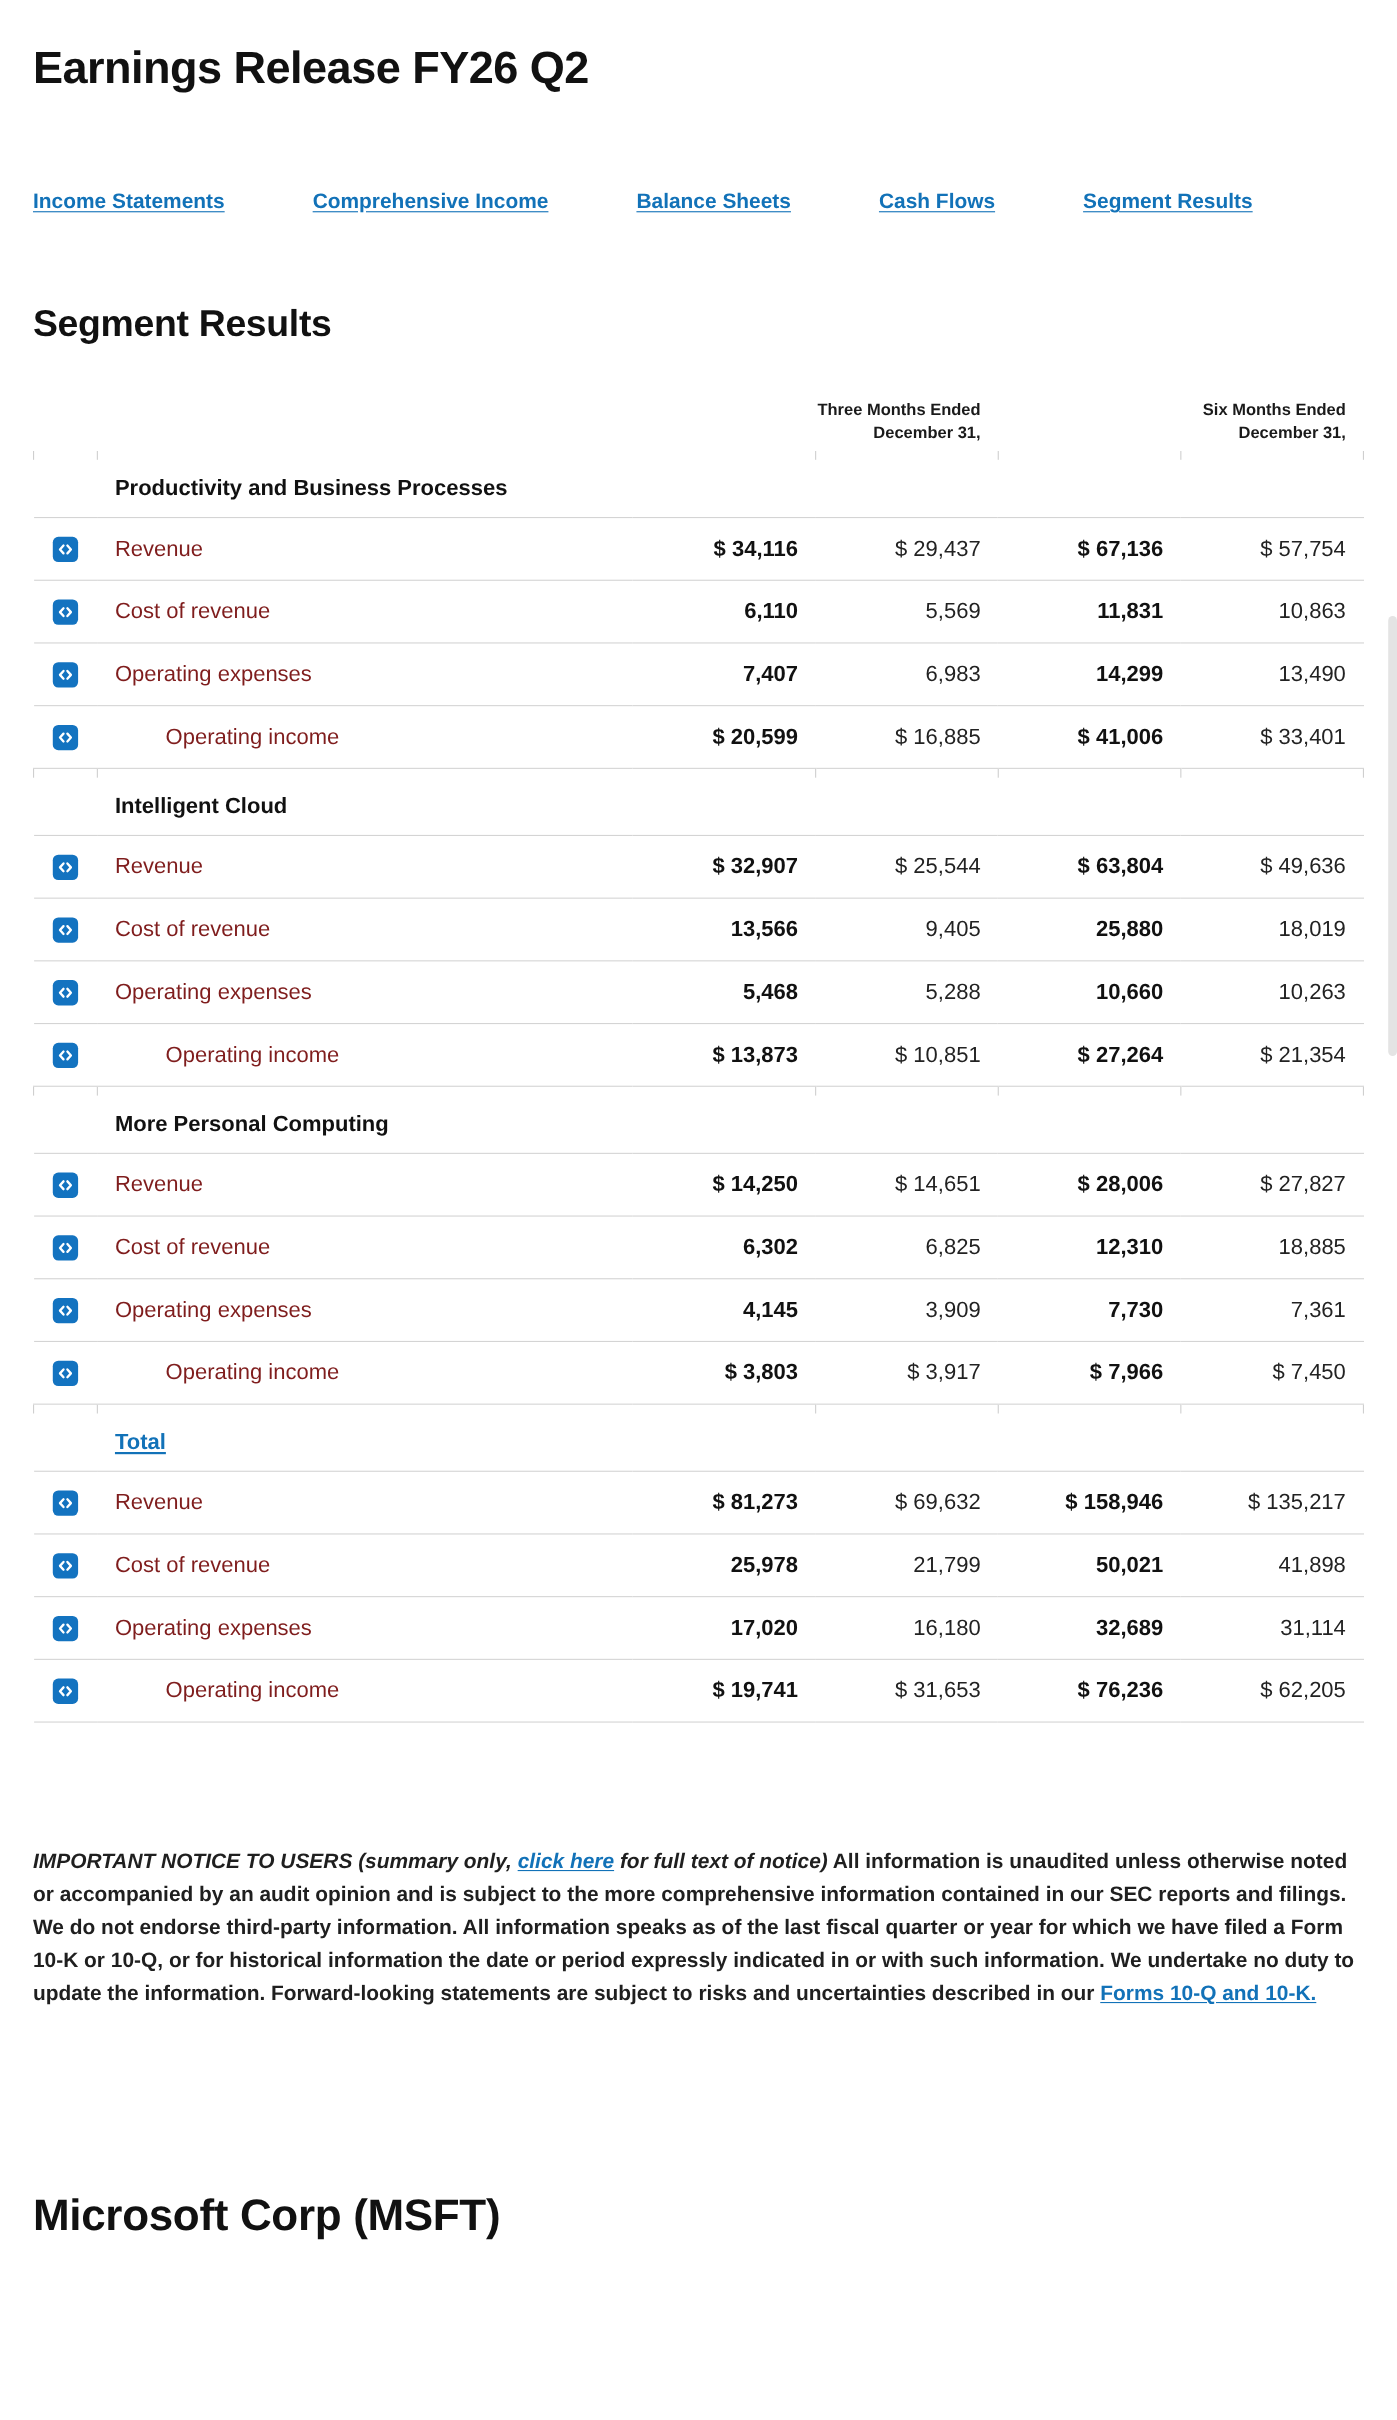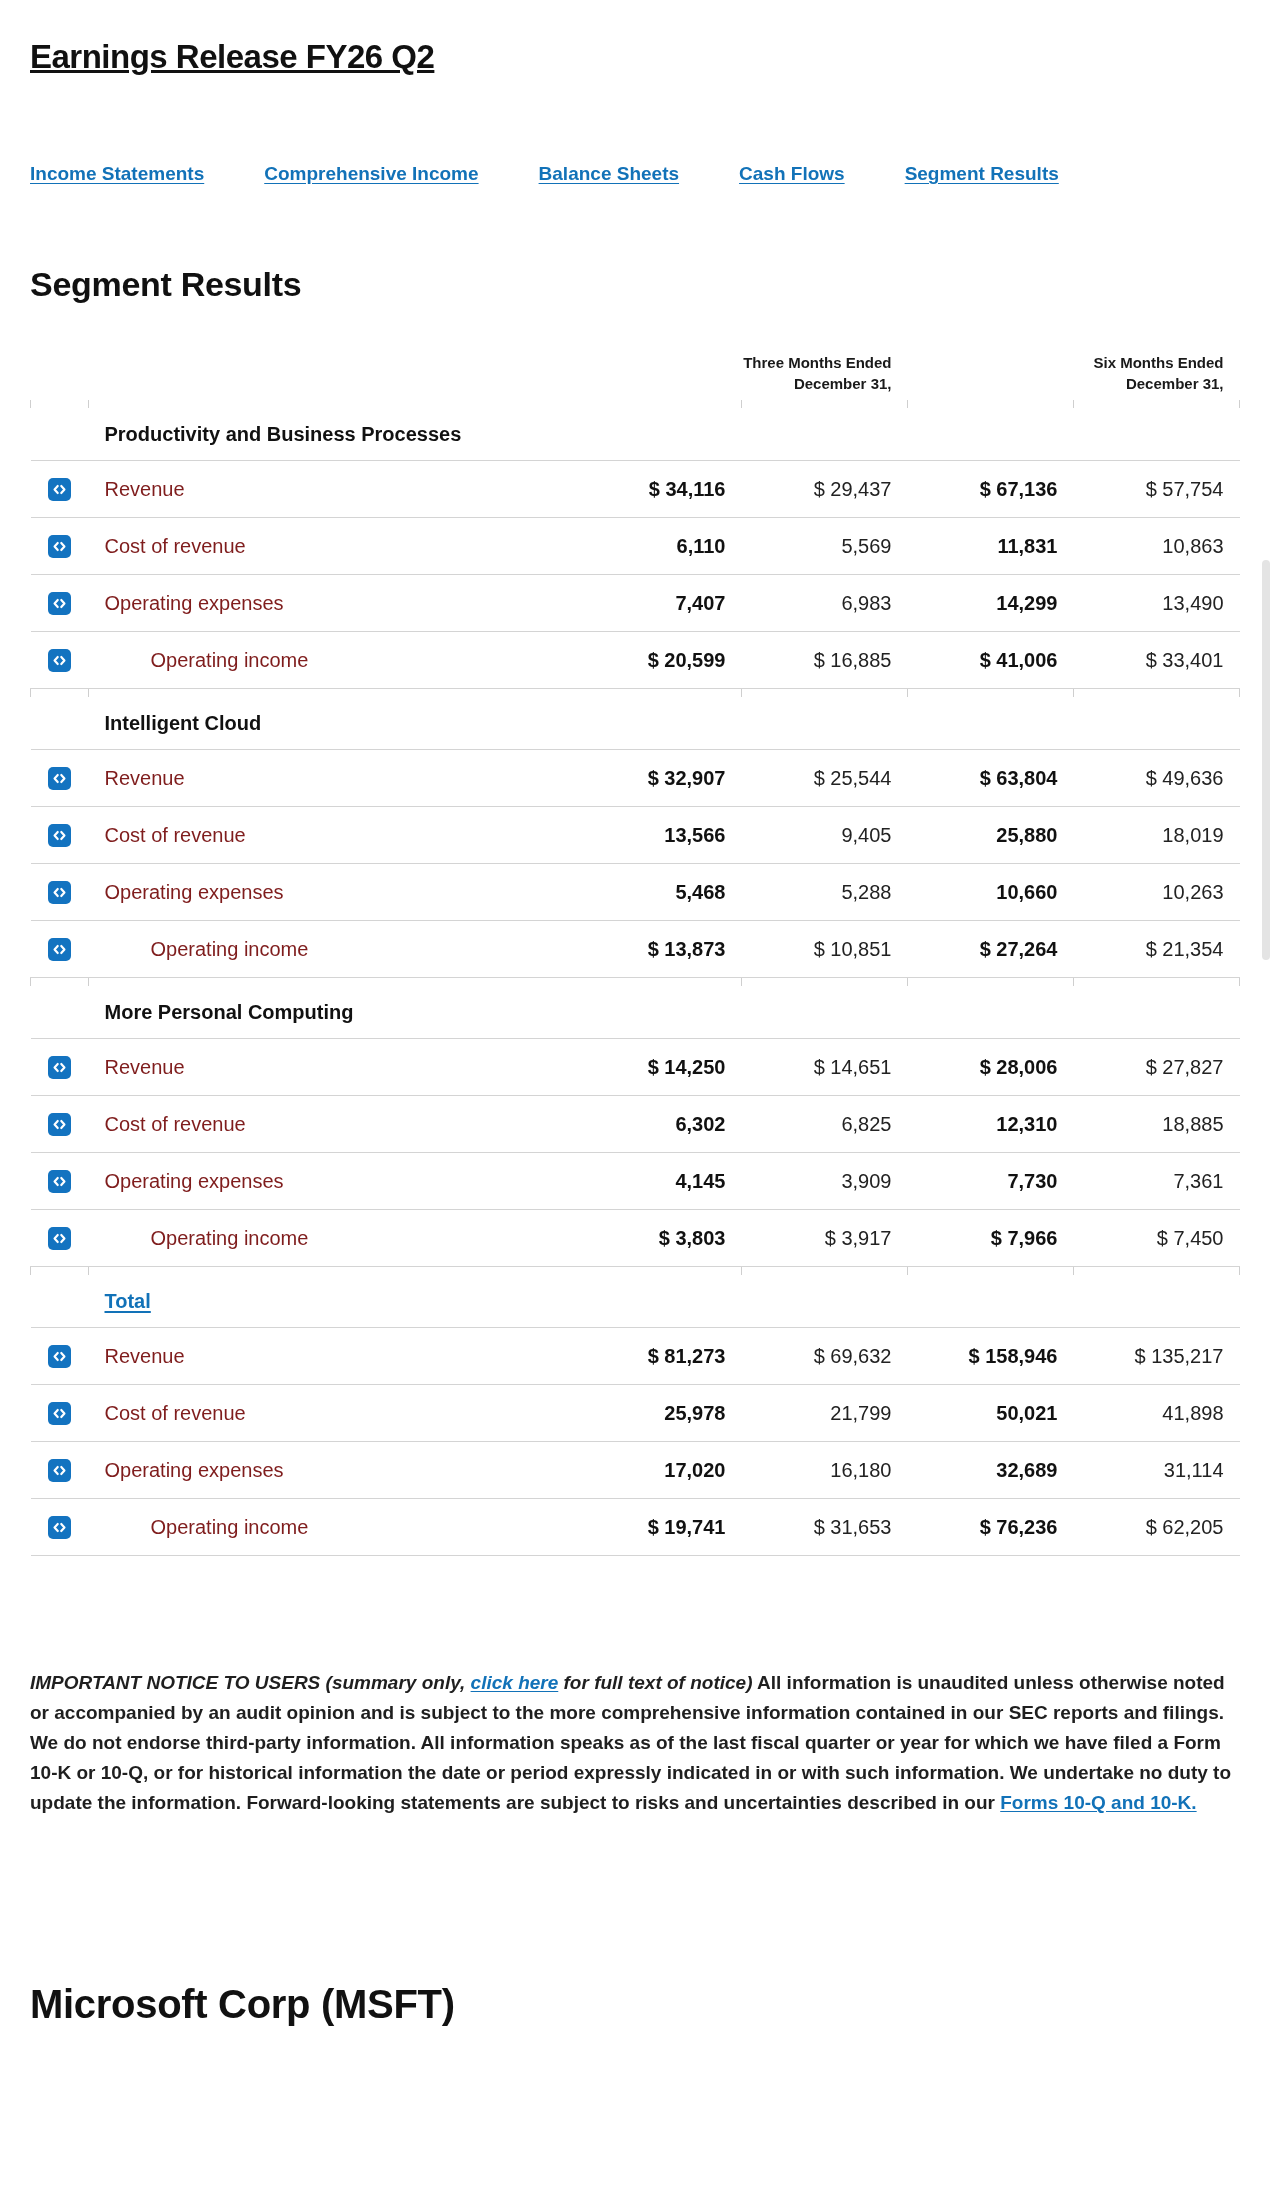--- a/index.html
+++ b/index.html
@@ -3,26 +3,25 @@
 <meta charset="utf-8">
 <style>
   html,body{margin:0;padding:0;background:#ffffff;}
   body{
     width:1270px;height:2200px;box-sizing:border-box;
     padding:0 30px;position:relative;overflow:hidden;
     font-family:"Liberation Sans","DejaVu Sans",sans-serif;
     color:#222;-webkit-font-smoothing:antialiased;
   }
   h1.page-title{
-    margin:36px 0 0 0;font-size:33px;line-height:1.25;font-weight:700;color:#111;
+    margin:36px 0 0 0;font-size:41px;line-height:1.25;font-weight:700;color:#111;
     letter-spacing:-0.5px;
-    text-decoration:underline;
   }
   nav.tabs{
-    margin-top:86px;display:flex;gap:60px;align-items:center;white-space:nowrap;
+    margin-top:86px;display:flex;gap:80px;align-items:center;white-space:nowrap;
   }
   nav.tabs a{
     color:#1272b8;text-decoration:underline;font-size:19px;font-weight:600;
     text-underline-offset:3px;
   }
   nav.tabs a.active{font-weight:800;}
   h2.section-heading{
     margin:80px 0 0 0;font-size:34px;font-weight:700;color:#111;letter-spacing:-0.3px;
   }
   table.seg{

